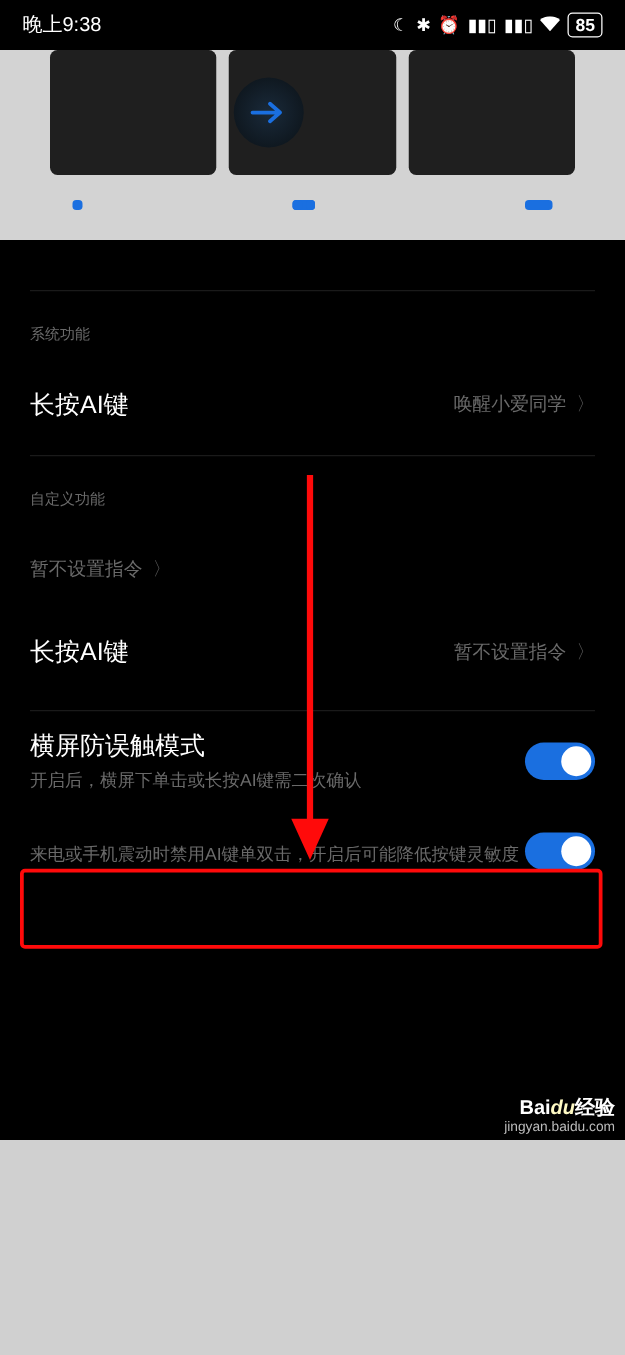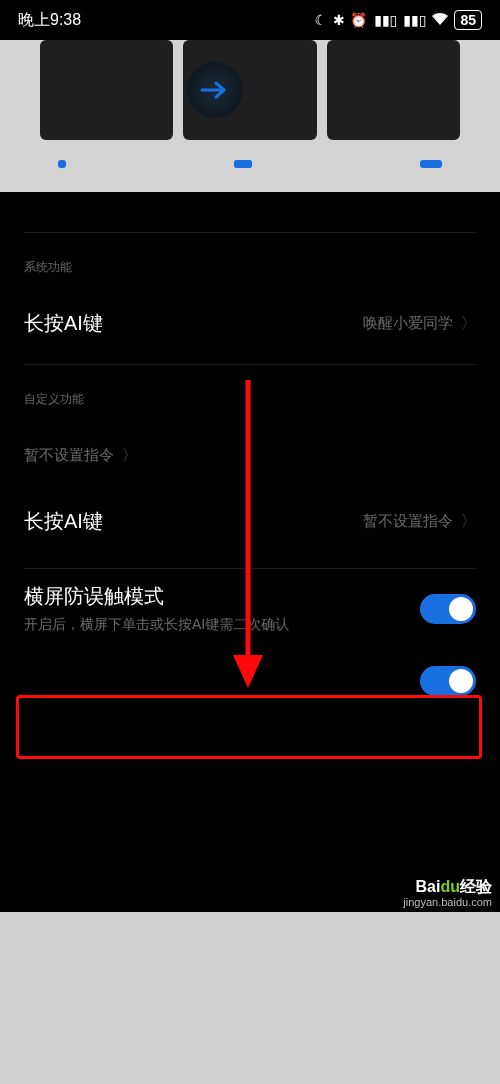--- a/index.html
+++ b/index.html
@@ -175,21 +175,21 @@
   
   .watermark {
     position: absolute;
     right: 8px;
     bottom: 4px;
     text-align: right;
     color: #fff;
     line-height: 1.1;
   }
   .watermark .brand { font-size: 16px; font-weight: 600; }
-  .watermark .brand b { color:#84cc16; }
+  .watermark .brand b { color:#fef9c3;font-style:italic; }
   .watermark .url { font-size: 11px; color: #bbb; }
 </style>
 </head>
 <body>
 
 <div class="phone">
 
   <div class="status-bar">
     <span>晚上9:38</span>
     <div class="status-right">
@@ -275,20 +275,21 @@
         <div class="row-title">横屏防误触模式</div>
         <div class="row-sub">开启后，横屏下单击或长按AI键需二次确认</div>
       </div>
       <div class="row-right">
         <div class="toggle"></div>
       </div>
     </div>
 
     <div class="row">
       <div class="row-left">
+        <div class="row-sub">来电或手机震动时禁用AI键单双击，开启后可能降低按键灵敏度</div>
       </div>
       <div class="row-right">
         <div class="toggle"></div>
       </div>
     </div>
 
   </div>
 
   <div class="red-box" style="left:16px; top:695px; width:466px; height:64px;"></div>
 

